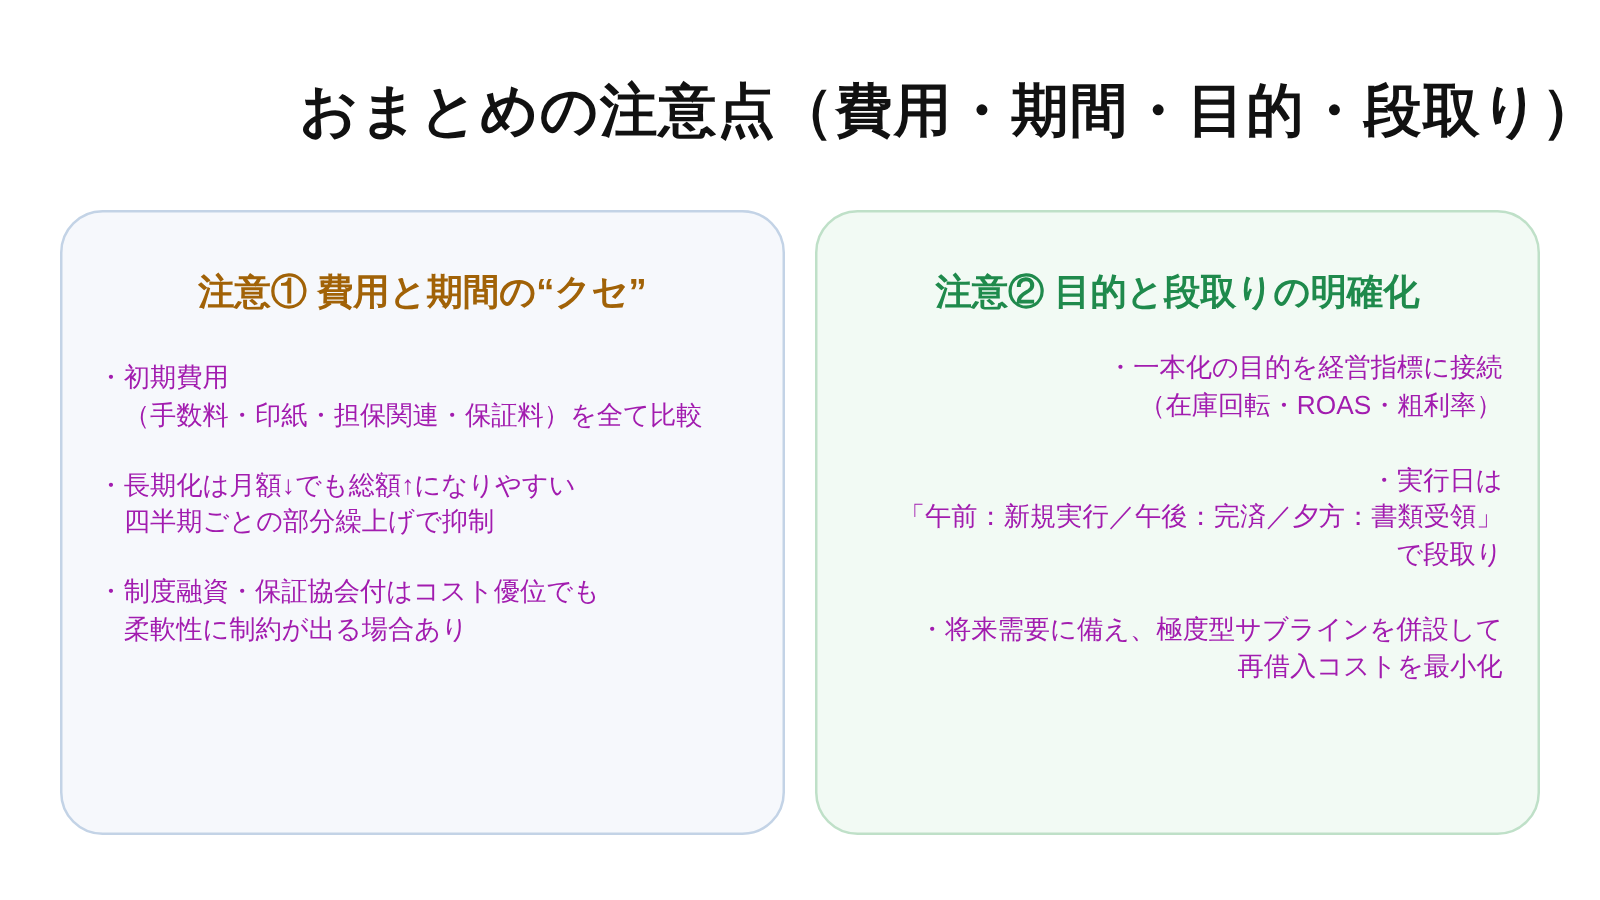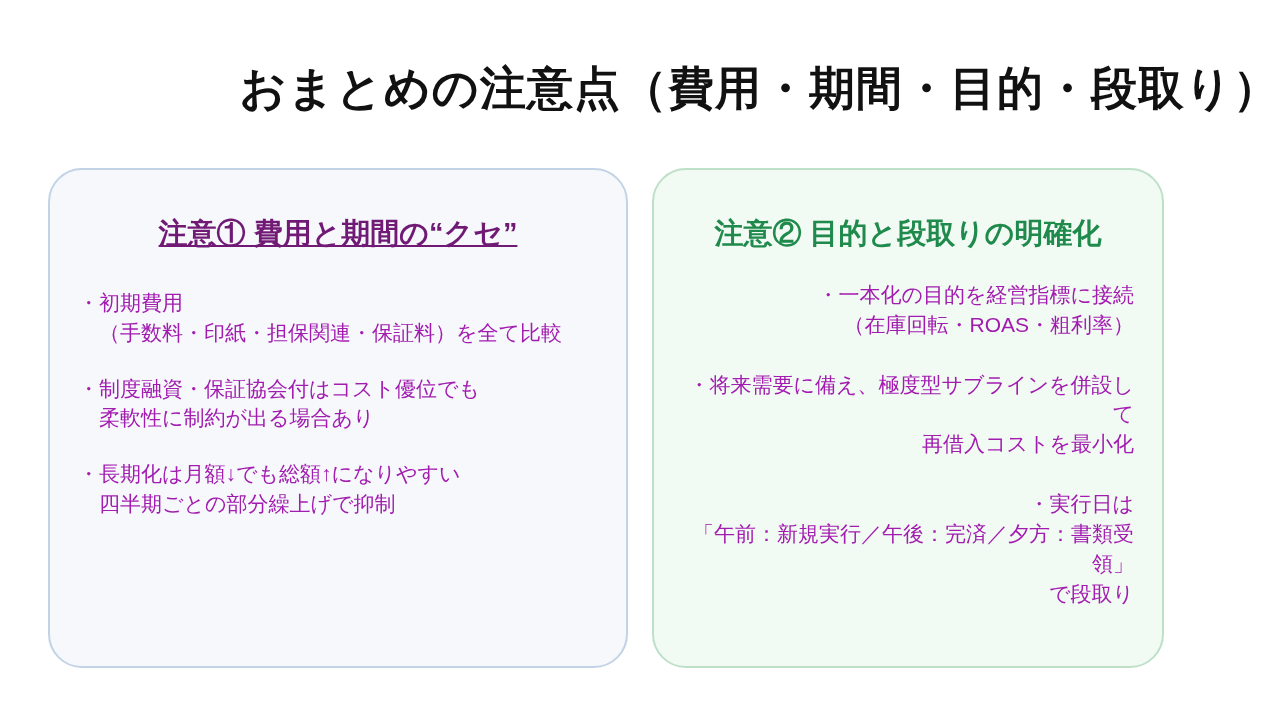--- a/index.html
+++ b/index.html
@@ -46,32 +46,32 @@
     border: 2px solid #cfd8e8;
     padding: 30px 28px 20px 28px;
     position: relative;
   }
   .card-left {
     width: 580px;
     background: #f6f8fc;
     border-color: #c3d3e6;
   }
   .card-right {
-    width: 512px;
+    width: 580px;
     background: #f2faf4;
     border-color: #bfe0c8;
   }
   .card-heading {
     text-align: center;
     font-size: 29px;
     font-weight: bold;
     margin: 14px 0 34px 0;
     white-space: nowrap;
   }
-  .card-left .card-heading { color: #701a75; text-decoration: underline; }
+  .card-left .card-heading { color: #a16207; }
   .card-right .card-heading { color: #1f8a4c; }
   .bullets {
     margin: 0;
     padding: 0;
     list-style: none;
   }
   .bullet {
     font-size: 21px;
     color: #a21caf;
     line-height: 1.42;
@@ -94,34 +94,34 @@
 
   <div class="slide-title">おまとめの注意点（費用・期間・目的・段取り）</div>
 
   <div class="cards">
 
     <div class="card card-left">
       <div class="card-heading">注意①  費用と期間の“クセ”</div>
       <ul class="bullets">
         <li class="bullet">・初期費用
 　（手数料・印紙・担保関連・保証料）を全て比較</li>
+        <li class="bullet">・長期化は月額↓でも総額↑になりやすい
+　四半期ごとの部分繰上げで抑制</li>
         <li class="bullet">・制度融資・保証協会付はコスト優位でも
 　柔軟性に制約が出る場合あり</li>
-        <li class="bullet">・長期化は月額↓でも総額↑になりやすい
-　四半期ごとの部分繰上げで抑制</li>
       </ul>
     </div>
 
     <div class="card card-right">
       <div class="card-heading">注意②  目的と段取りの明確化</div>
       <ul class="bullets">
         <li class="bullet">・一本化の目的を経営指標に接続
 （在庫回転・ROAS・粗利率）</li>
-        <li class="bullet">・将来需要に備え、極度型サブラインを併設して
-　再借入コストを最小化</li>
         <li class="bullet">・実行日は
 「午前：新規実行／午後：完済／夕方：書類受領」
 　で段取り</li>
+        <li class="bullet">・将来需要に備え、極度型サブラインを併設して
+　再借入コストを最小化</li>
       </ul>
     </div>
 
   </div>
 </div>
 
 </body></html>

